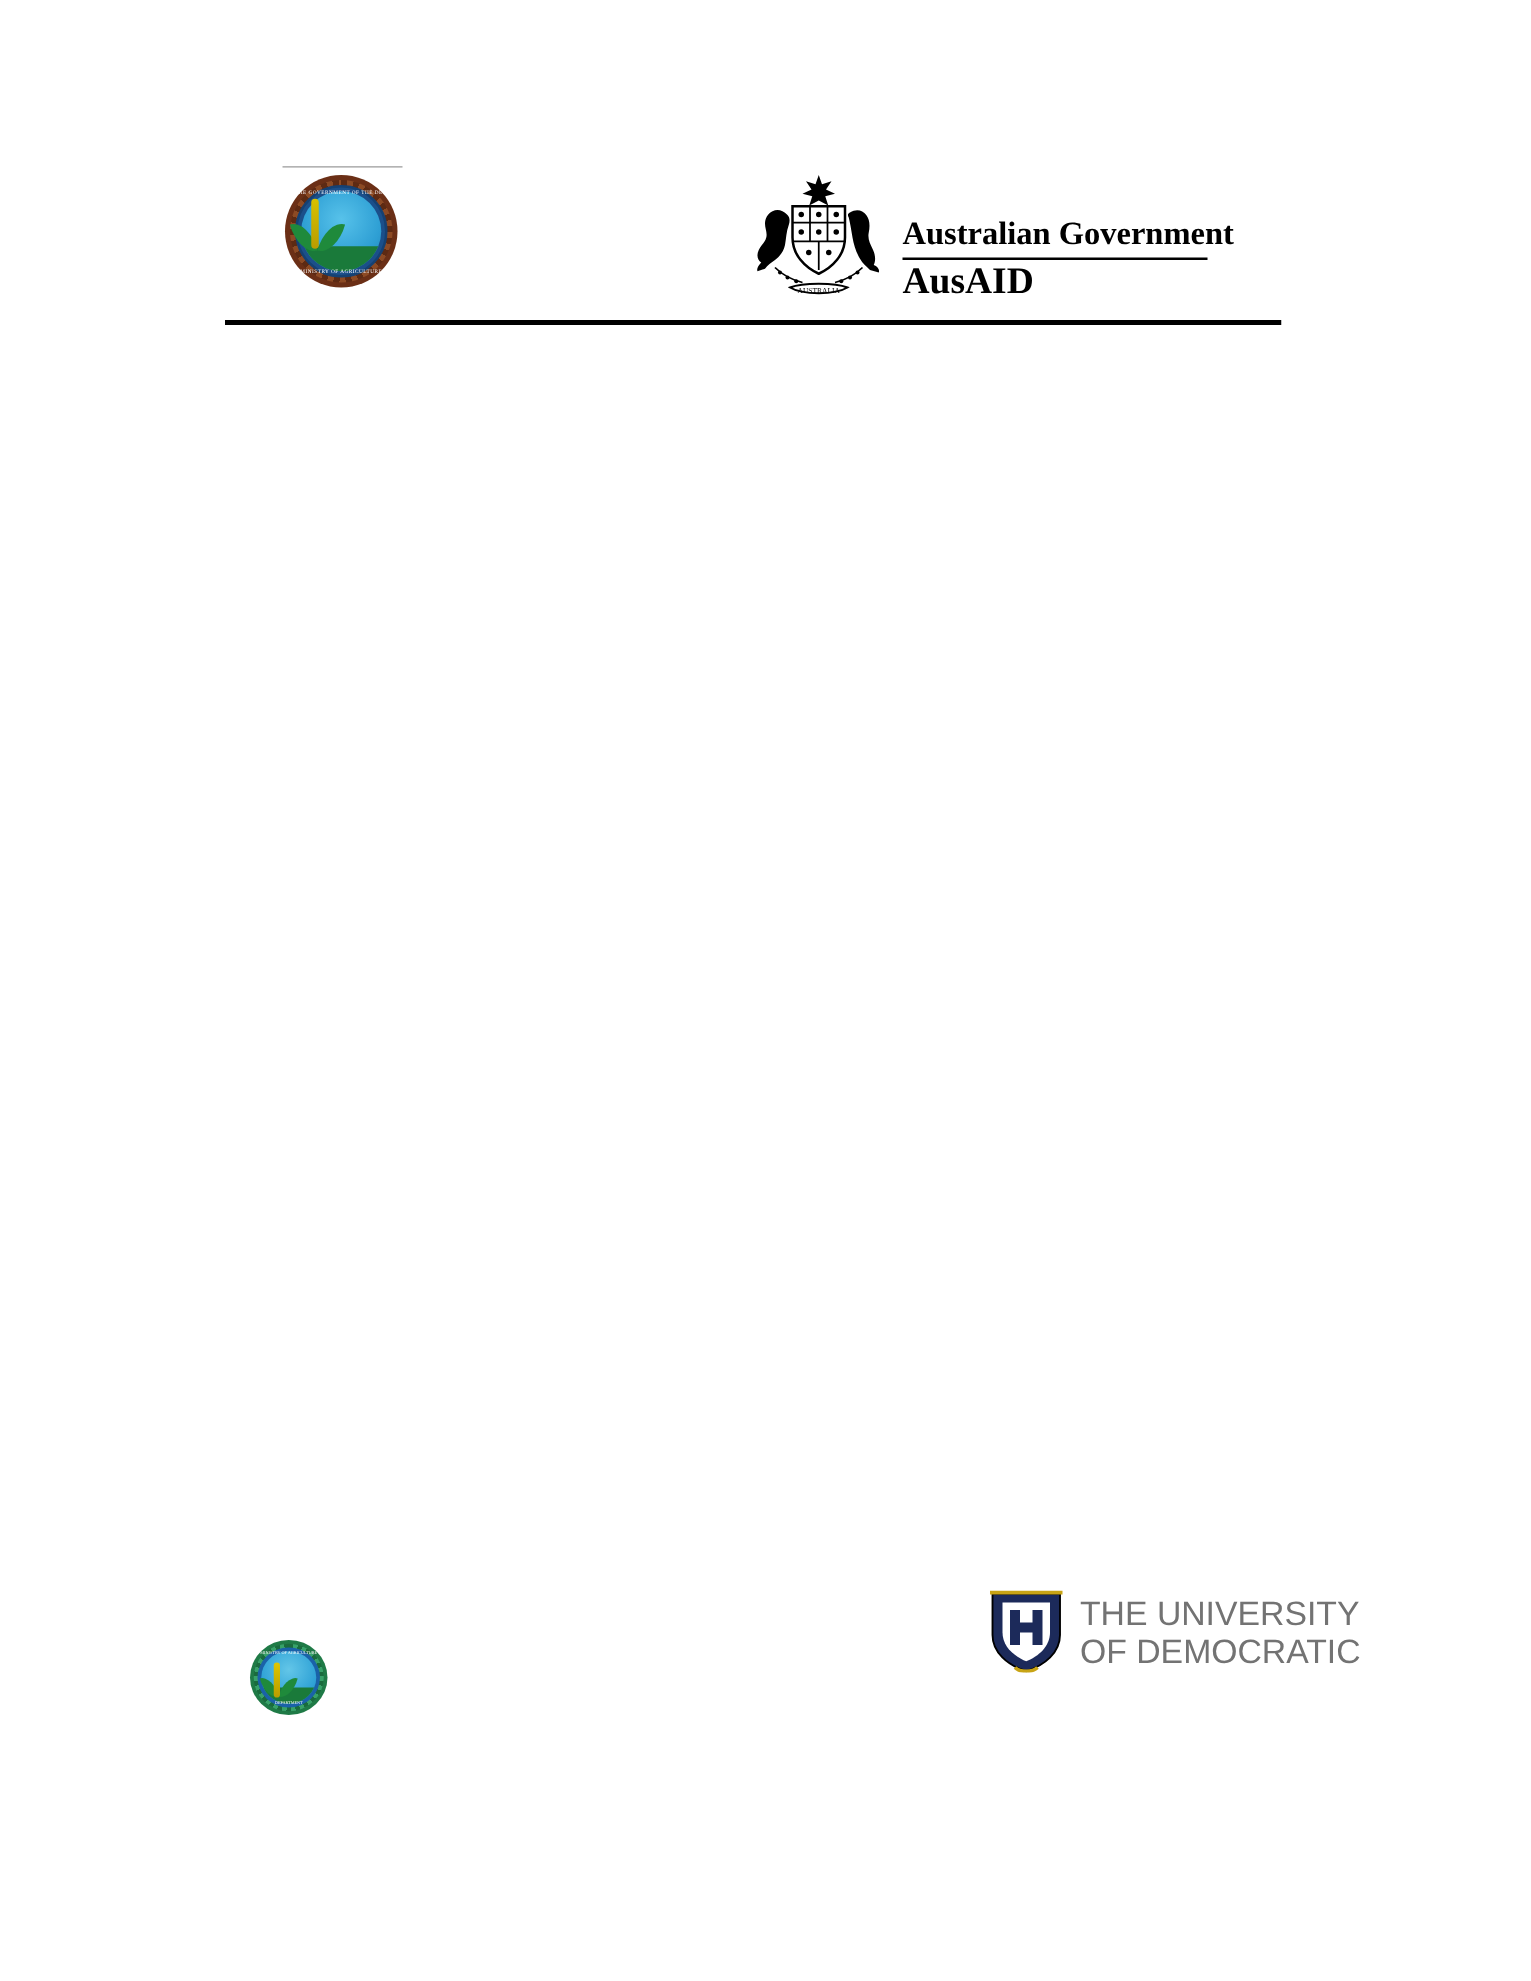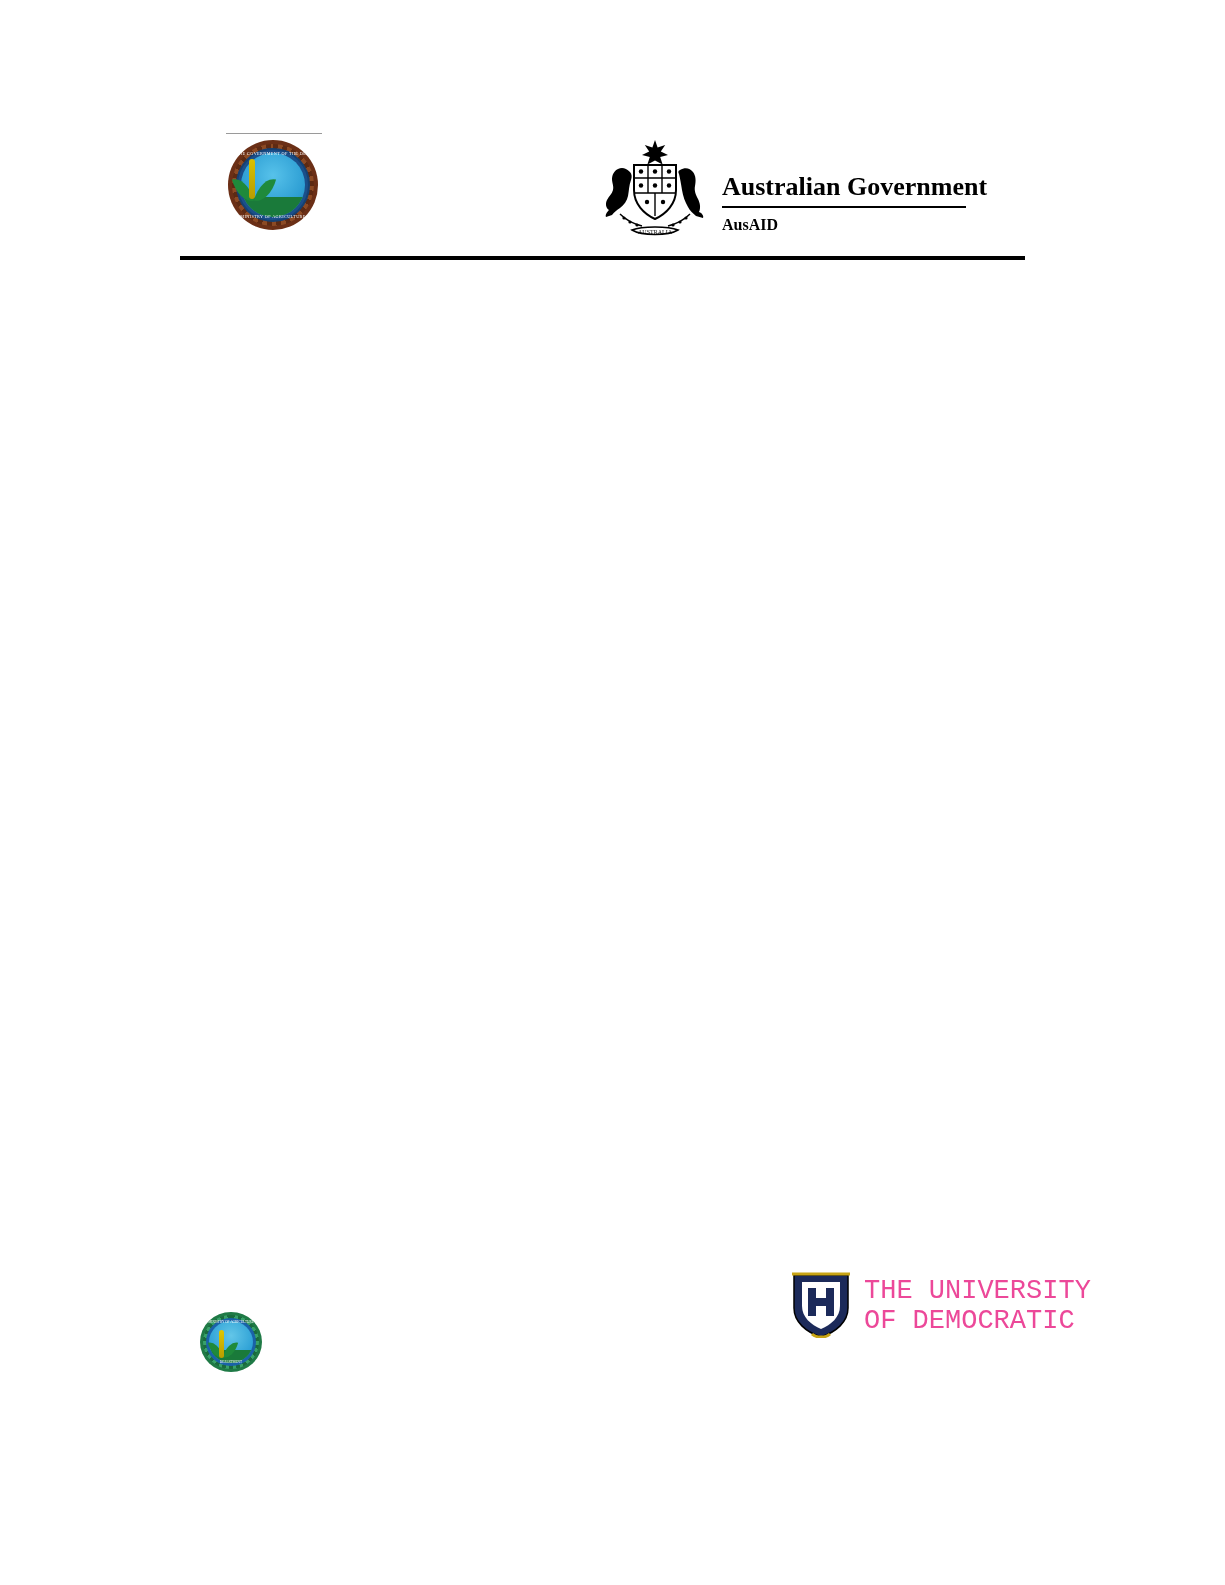--- a/index.html
+++ b/index.html
@@ -158,21 +158,21 @@
   }
   .gov-text .rule {
     width: 244px;
     height: 2px;
     background: #000000;
     margin: 4px 0 5px 0;
   }
   .gov-text .line2 {
     font-family: "Liberation Serif", serif;
     font-weight: bold;
-    font-size: 16px;
+    font-size: 30px;
     line-height: 24px;
     color: #000000;
   }
 
   .header-rule {
     position: absolute;
     left: 180px;
     top: 256px;
     width: 845px;
     height: 4px;
@@ -192,22 +192,22 @@
     left: 0;
     top: 0;
     width: 62px;
     height: 66px;
   }
   .uq-wordmark {
     position: absolute;
     left: 74px;
     top: 4px;
     width: 190px;
-    font-family: Liberation Mono, monospace;
-    color: #ec4899;
+    font-family: Liberation Sans, sans-serif;
+    color: #737373;
   }
   .uq-wordmark .uq-l1,
   .uq-wordmark .uq-l2 {
     font-size: 27px;
     line-height: 30px;
     white-space: nowrap;
   }
 
   .crest-small {
     position: absolute;

